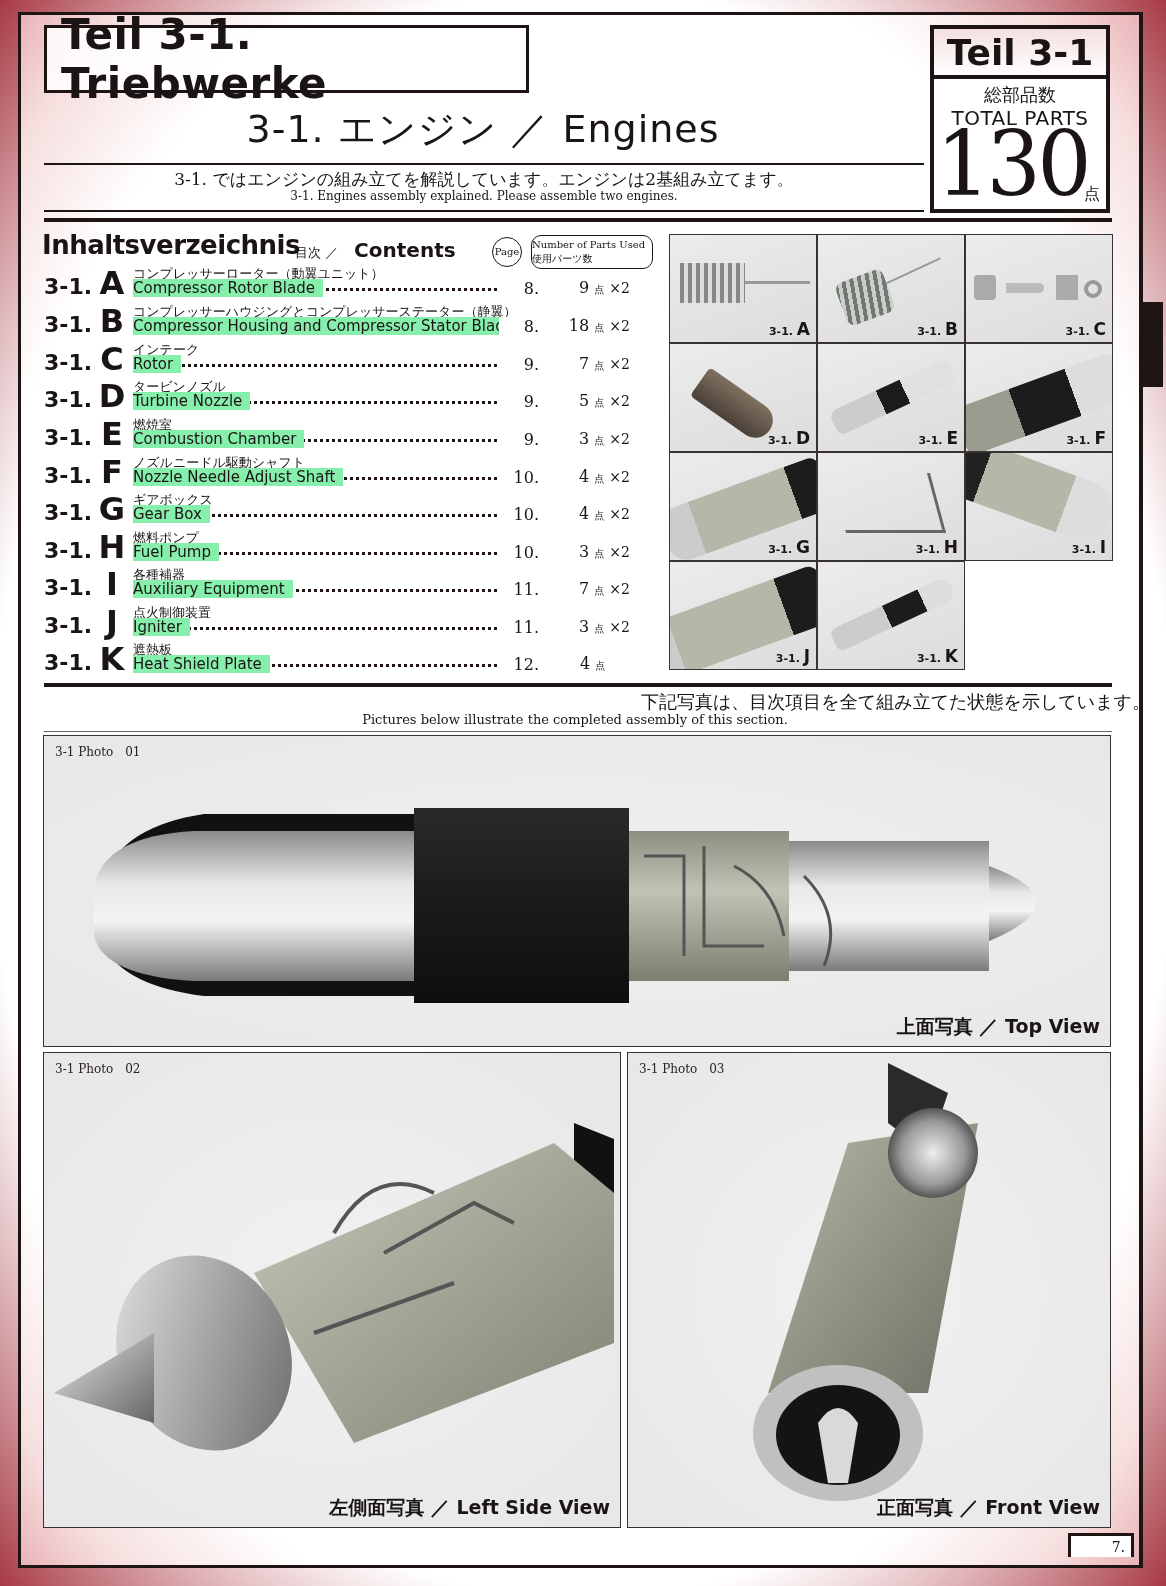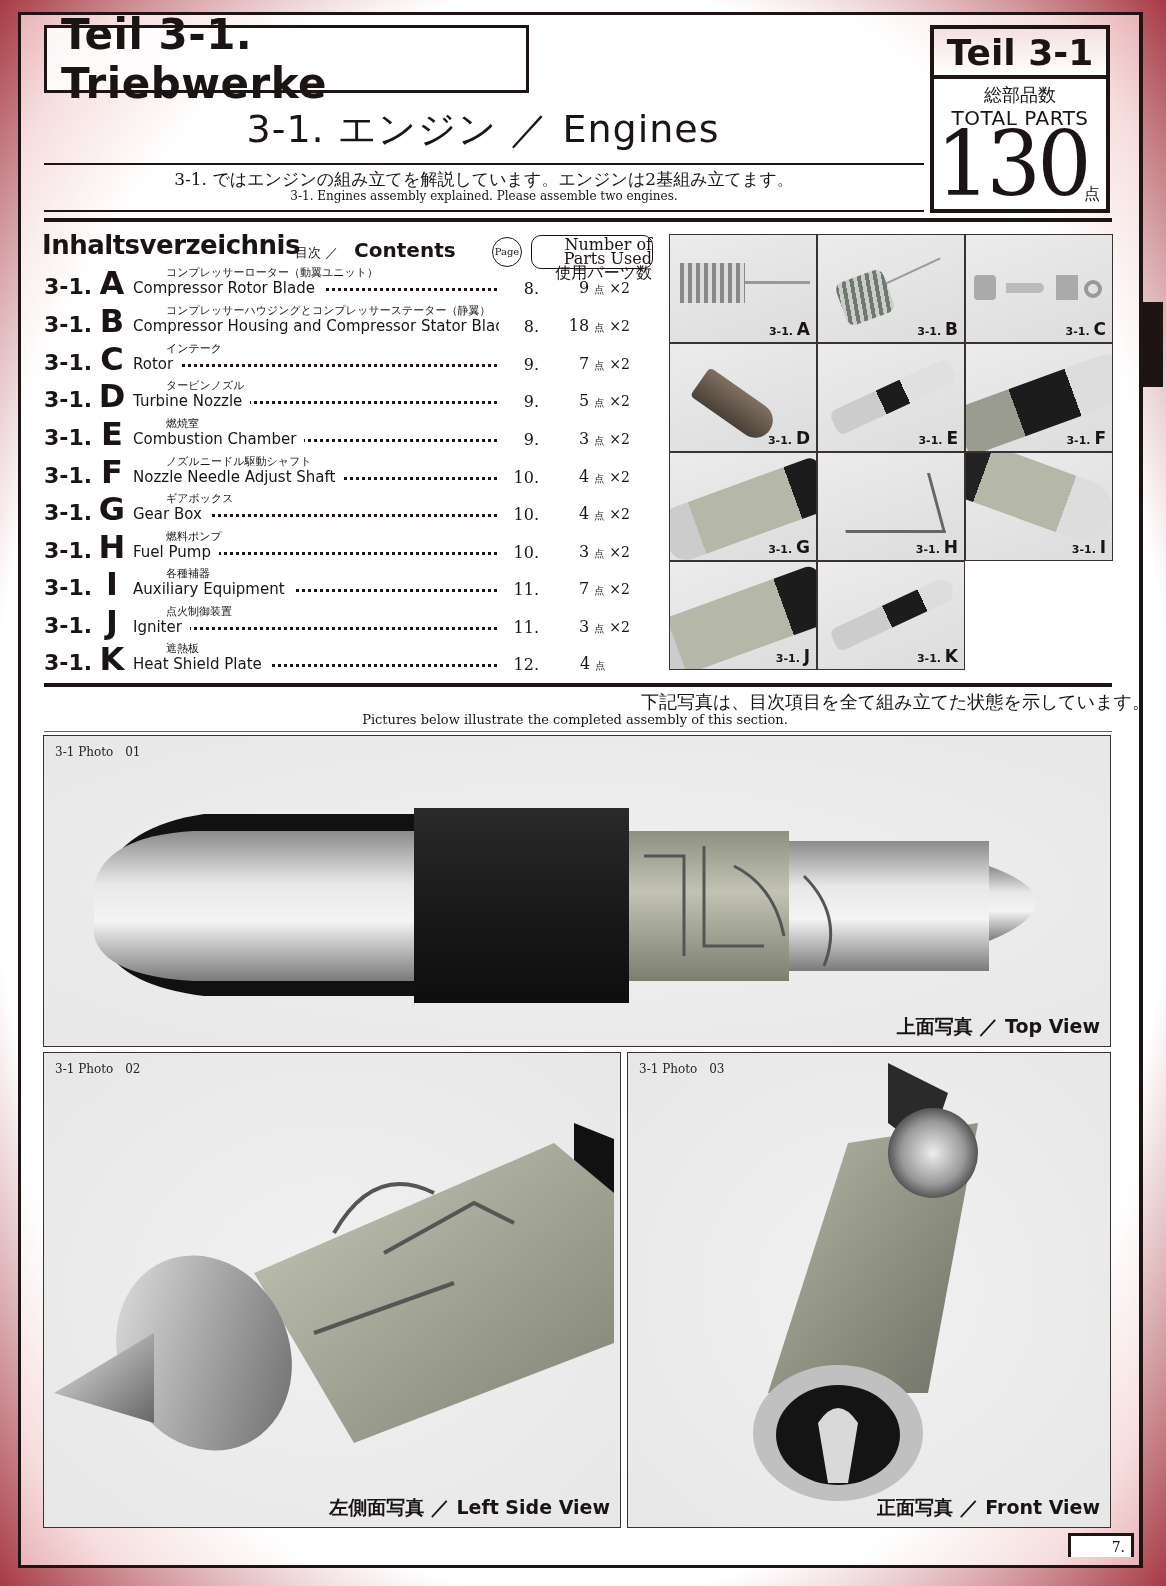--- a/index.html
+++ b/index.html
@@ -68,31 +68,31 @@
     position: absolute; left: 42px; top: 230px; font-size: 26px; font-weight: bold; letter-spacing: -0.5px;
   }
   .toc-sub { position: absolute; left: 295px; top: 238px; font-size: 20px; font-weight: bold; }
   .toc-sub .jp { font-family: "DejaVu Serif", serif; font-weight: normal; font-size: 13px; margin-right: 9px; }
   .page-badge {
     position: absolute; left: 492px; top: 237px; width: 30px; height: 30px; border: 1.5px solid #1e1414;
     border-radius: 50%; font-family: "DejaVu Serif", serif; font-size: 10px; text-align: center; line-height: 27px;
   }
   .parts-badge {
     position: absolute; left: 531px; top: 235px; width: 122px; height: 34px; border: 1.5px solid #1e1414;
-    border-radius: 10px; font-family: "DejaVu Serif", serif; font-size: 16px; text-align: right; line-height: 14px; padding-top: 2px;
+    border-radius: 10px; font-family: "DejaVu Serif", serif; font-size: 10px; text-align: left; line-height: 14px; padding-top: 2px;
   }
   .toc-row { position: absolute; left: 44px; width: 600px; height: 38px; }
   .toc-prefix { position: absolute; left: 0; top: 9px; font-weight: bold; font-size: 22px; }
   .toc-letter { position: absolute; left: 50px; top: 0px; font-weight: bold; font-size: 32px; line-height: 36px; width: 36px; text-align: center; }
-  .toc-jp { position: absolute; left: 89px; top: 0px; font-family: "DejaVu Serif", serif; font-size: 11px; white-space: nowrap; margin-left: 33px; }
+  .toc-jp { position: absolute; left: 89px; top: 0px; font-family: "DejaVu Serif", serif; font-size: 13px; white-space: nowrap; }
   .toc-en { position: absolute; left: 89px; top: 14px; font-size: 15px; white-space: nowrap; background: transparent; }
   .toc-dots {
     position: absolute; left: 89px; top: 22px; width: 402px; border-bottom: 3px dotted #1e1414; height: 4px;
   }
-  .toc-en span { background: #ffffff; padding-right: 8px; position: relative; }
+  .toc-en span { background: #86efac; padding-right: 8px; position: relative; }
   .toc-page { position: absolute; left: 455px; top: 14px; width: 40px; text-align: right; font-family: "DejaVu Serif", serif; font-size: 16px; background: #fff; padding-left: 4px; }
   .toc-count { position: absolute; left: 500px; top: 13px; width: 86px; text-align: right; font-family: "DejaVu Serif", serif; font-size: 16px; }
   .toc-count .u { font-size: 10px; }
   .toc-count .m { font-size: 14px; }
   .toc-count.single { text-align: left; padding-left: 36px; }
 
   
   .thumbs {
     position: absolute; left: 669px; top: 234px; width: 444px; height: 436px;
   }

